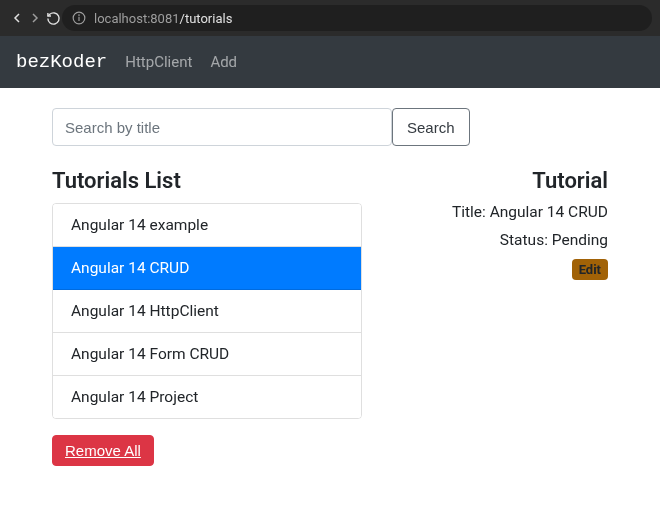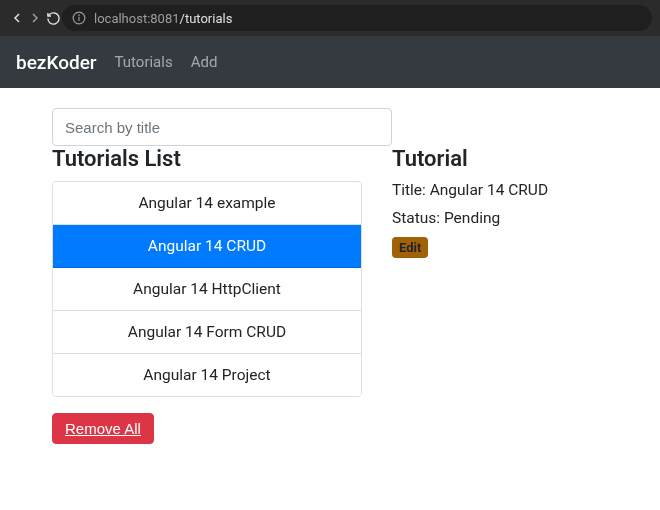--- a/index.html
+++ b/index.html
@@ -9,40 +9,40 @@
   .chrome { background: #2b2b2b; height: 36px; display: flex; align-items: center; padding: 12px 8px; }
   .chrome .icon-btn { width: 18px; height: 18px; color: #9e9e9e; display: flex; align-items: center; justify-content: center; cursor: pointer; }
   .chrome .icon-btn.active { color: #e0e0e0; }
   .chrome .addr { flex: 1; background: #1f1f1f; border-radius: 16px; height: 26px; display: flex; align-items: center; padding: 0 10px; color: #bdbdbd; font-size: 13px; gap: 8px; }
   .chrome .addr .info-icon { color: #9e9e9e; display:flex; align-items:center; }
   .chrome .addr .url-host { color: #9e9e9e; }
   .chrome .addr .url-path { color: #e0e0e0; }
 
   
   .navbar { background: #343a40; height: 52px; display: flex; align-items: center; padding: 0 16px; gap: 18px; }
-  .navbar .brand { color: #fff; font-size: 19px; font-weight: 500; cursor: pointer; }
+  .navbar .brand { color: #fff; font-size: 19px; font-weight: 500; cursor: pointer; font-family: Liberation Mono, monospace; }
   .navbar .nav-link { color: rgba(255,255,255,0.55); font-size: 15px; cursor: pointer; }
 
   
   .container { padding: 20px 52px; }
-  .search-row { display: flex; gap: 0; }
+  .search-row { display: flex; gap: 0; margin-bottom: 22px; }
   .search-input { flex: 0 0 340px; height: 38px; border: 1px solid #ced4da; border-radius: 4px; padding: 0 12px; font-size: 15px; color: #495057; }
   .search-input::placeholder { color: #6c757d; }
   .btn { border: 1px solid #6c757d; background: #fff; color: #343a40; border-radius: 4px; padding: 7px 14px; font-size: 15px; cursor: pointer; }
   .btn.btn-danger { background: #dc3545; border-color: #dc3545; color: #fff; padding: 6px 12px; font-size: 15px; text-decoration: underline; }
   .badge-warning { background: #a16207; color: #212529; border-radius: 4px; padding: 3px 7px; font-size: 13px; font-weight: 700; cursor: pointer; display: inline-block; }
 
   .columns { display: flex; gap: 30px; }
   .col-left { flex: 0 0 310px; }
-  .col-right { flex: 1; }
+  .col-right { flex: 1; text-align: right; }
 
   h4 { font-size: 22px; font-weight: 600; margin-bottom: 10px; }
 
   .list-group { border: 1px solid rgba(0,0,0,.125); border-radius: 4px; overflow: hidden; margin-bottom: 16px; }
-  .list-group-item { padding: 12px 18px; font-size: 15.5px; cursor: pointer; border-bottom: 1px solid rgba(0,0,0,.125); background: #fff; text-align: center; }
+  .list-group-item { padding: 12px 18px; font-size: 15.5px; cursor: pointer; border-bottom: 1px solid rgba(0,0,0,.125); background: #fff; }
   .list-group-item:last-child { border-bottom: none; }
   .list-group-item.active { background: #007bff; color: #fff; }
 
   .detail-row { margin-bottom: 10px; font-size: 15.5px; }
   .detail-row strong { font-weight: 400; }
 </style>
 </head>
 <body>
 
 <div class="chrome">
@@ -71,28 +71,29 @@
         </svg>
     </span>
     <span>
       <span class="url-host">localhost</span><span class="url-host">:8081</span><span class="url-path">/tutorials</span>
     </span>
   </div>
 </div>
 
 <div class="navbar">
   <a class="brand">bezKoder</a>
-  <a class="nav-link">Tutorials</a>
+  <a class="nav-link">HttpClient</a>
   <a class="nav-link">Add</a>
 </div>
 
 <div class="container">
 
   <div class="search-row">
     <input class="search-input" type="text" placeholder="Search by title" style="">
+    <button class="btn">Search</button>
   </div>
 
   <div class="columns">
 
     <div class="col-left">
       <h4>Tutorials List</h4>
       <ul class="list-group" id="tutorial-list">
           <li class="list-group-item">Angular 14 example</li>
           <li class="list-group-item active">Angular 14 CRUD</li>
           <li class="list-group-item">Angular 14 HttpClient</li>

